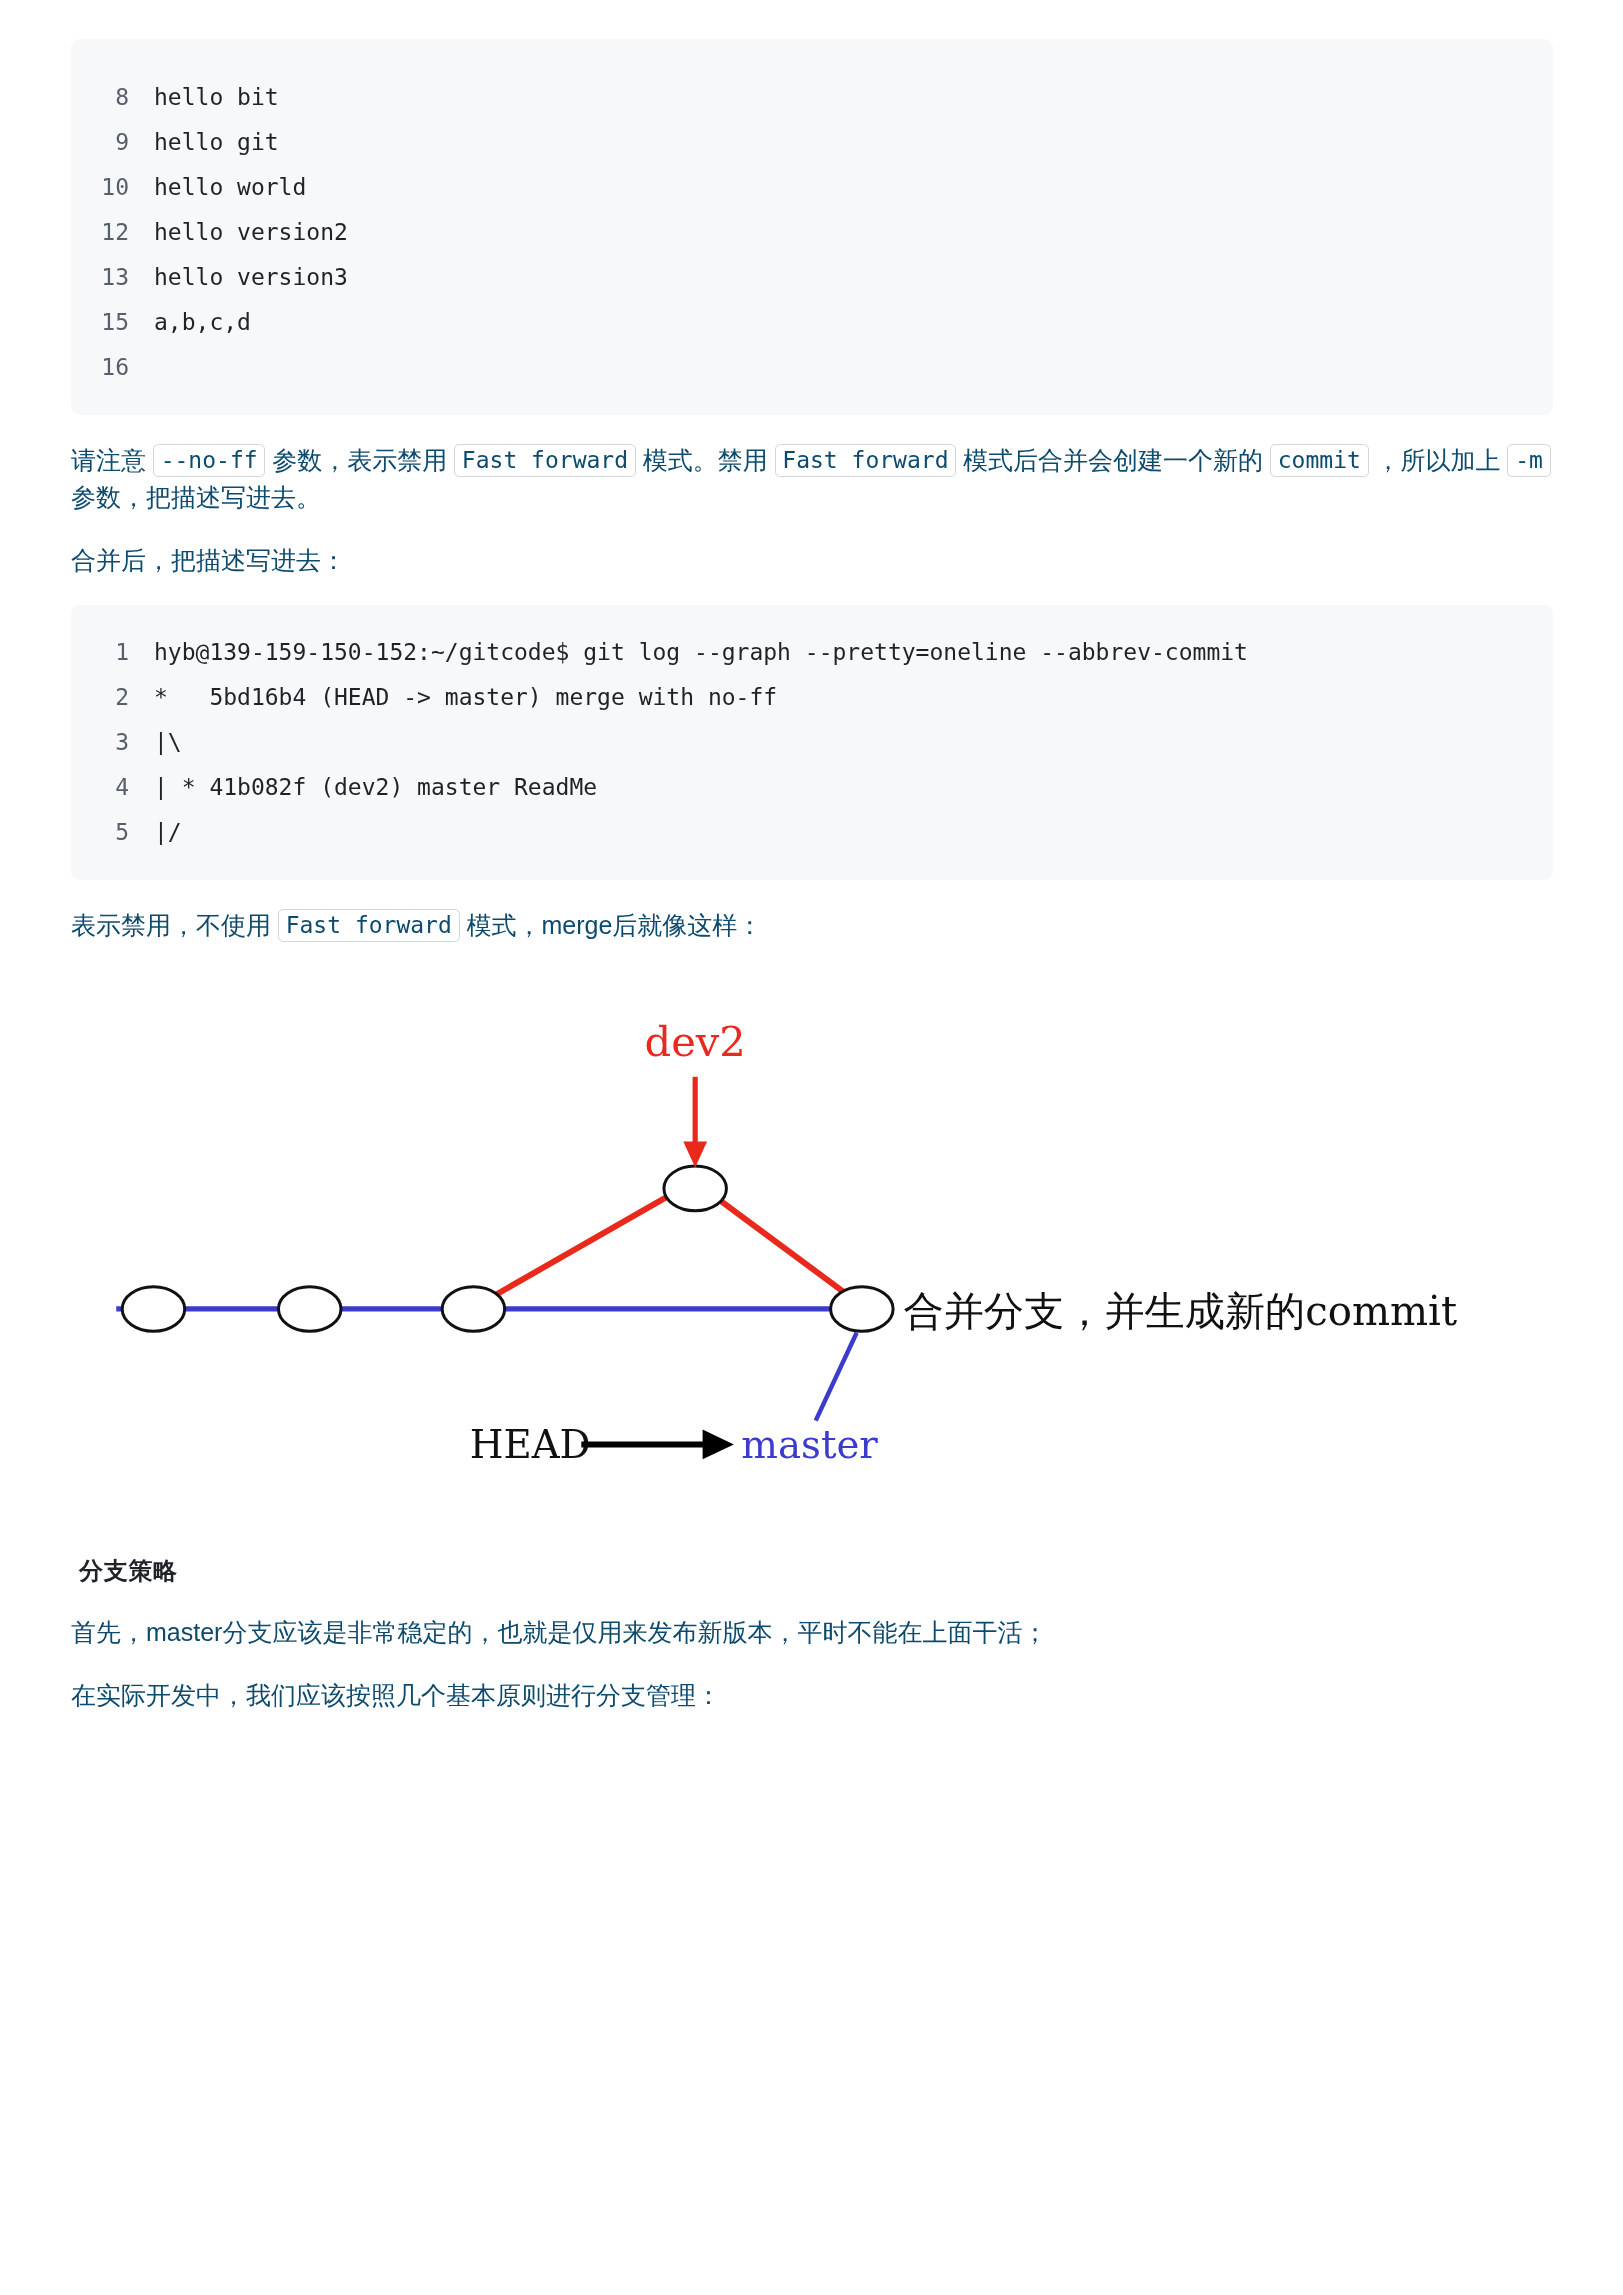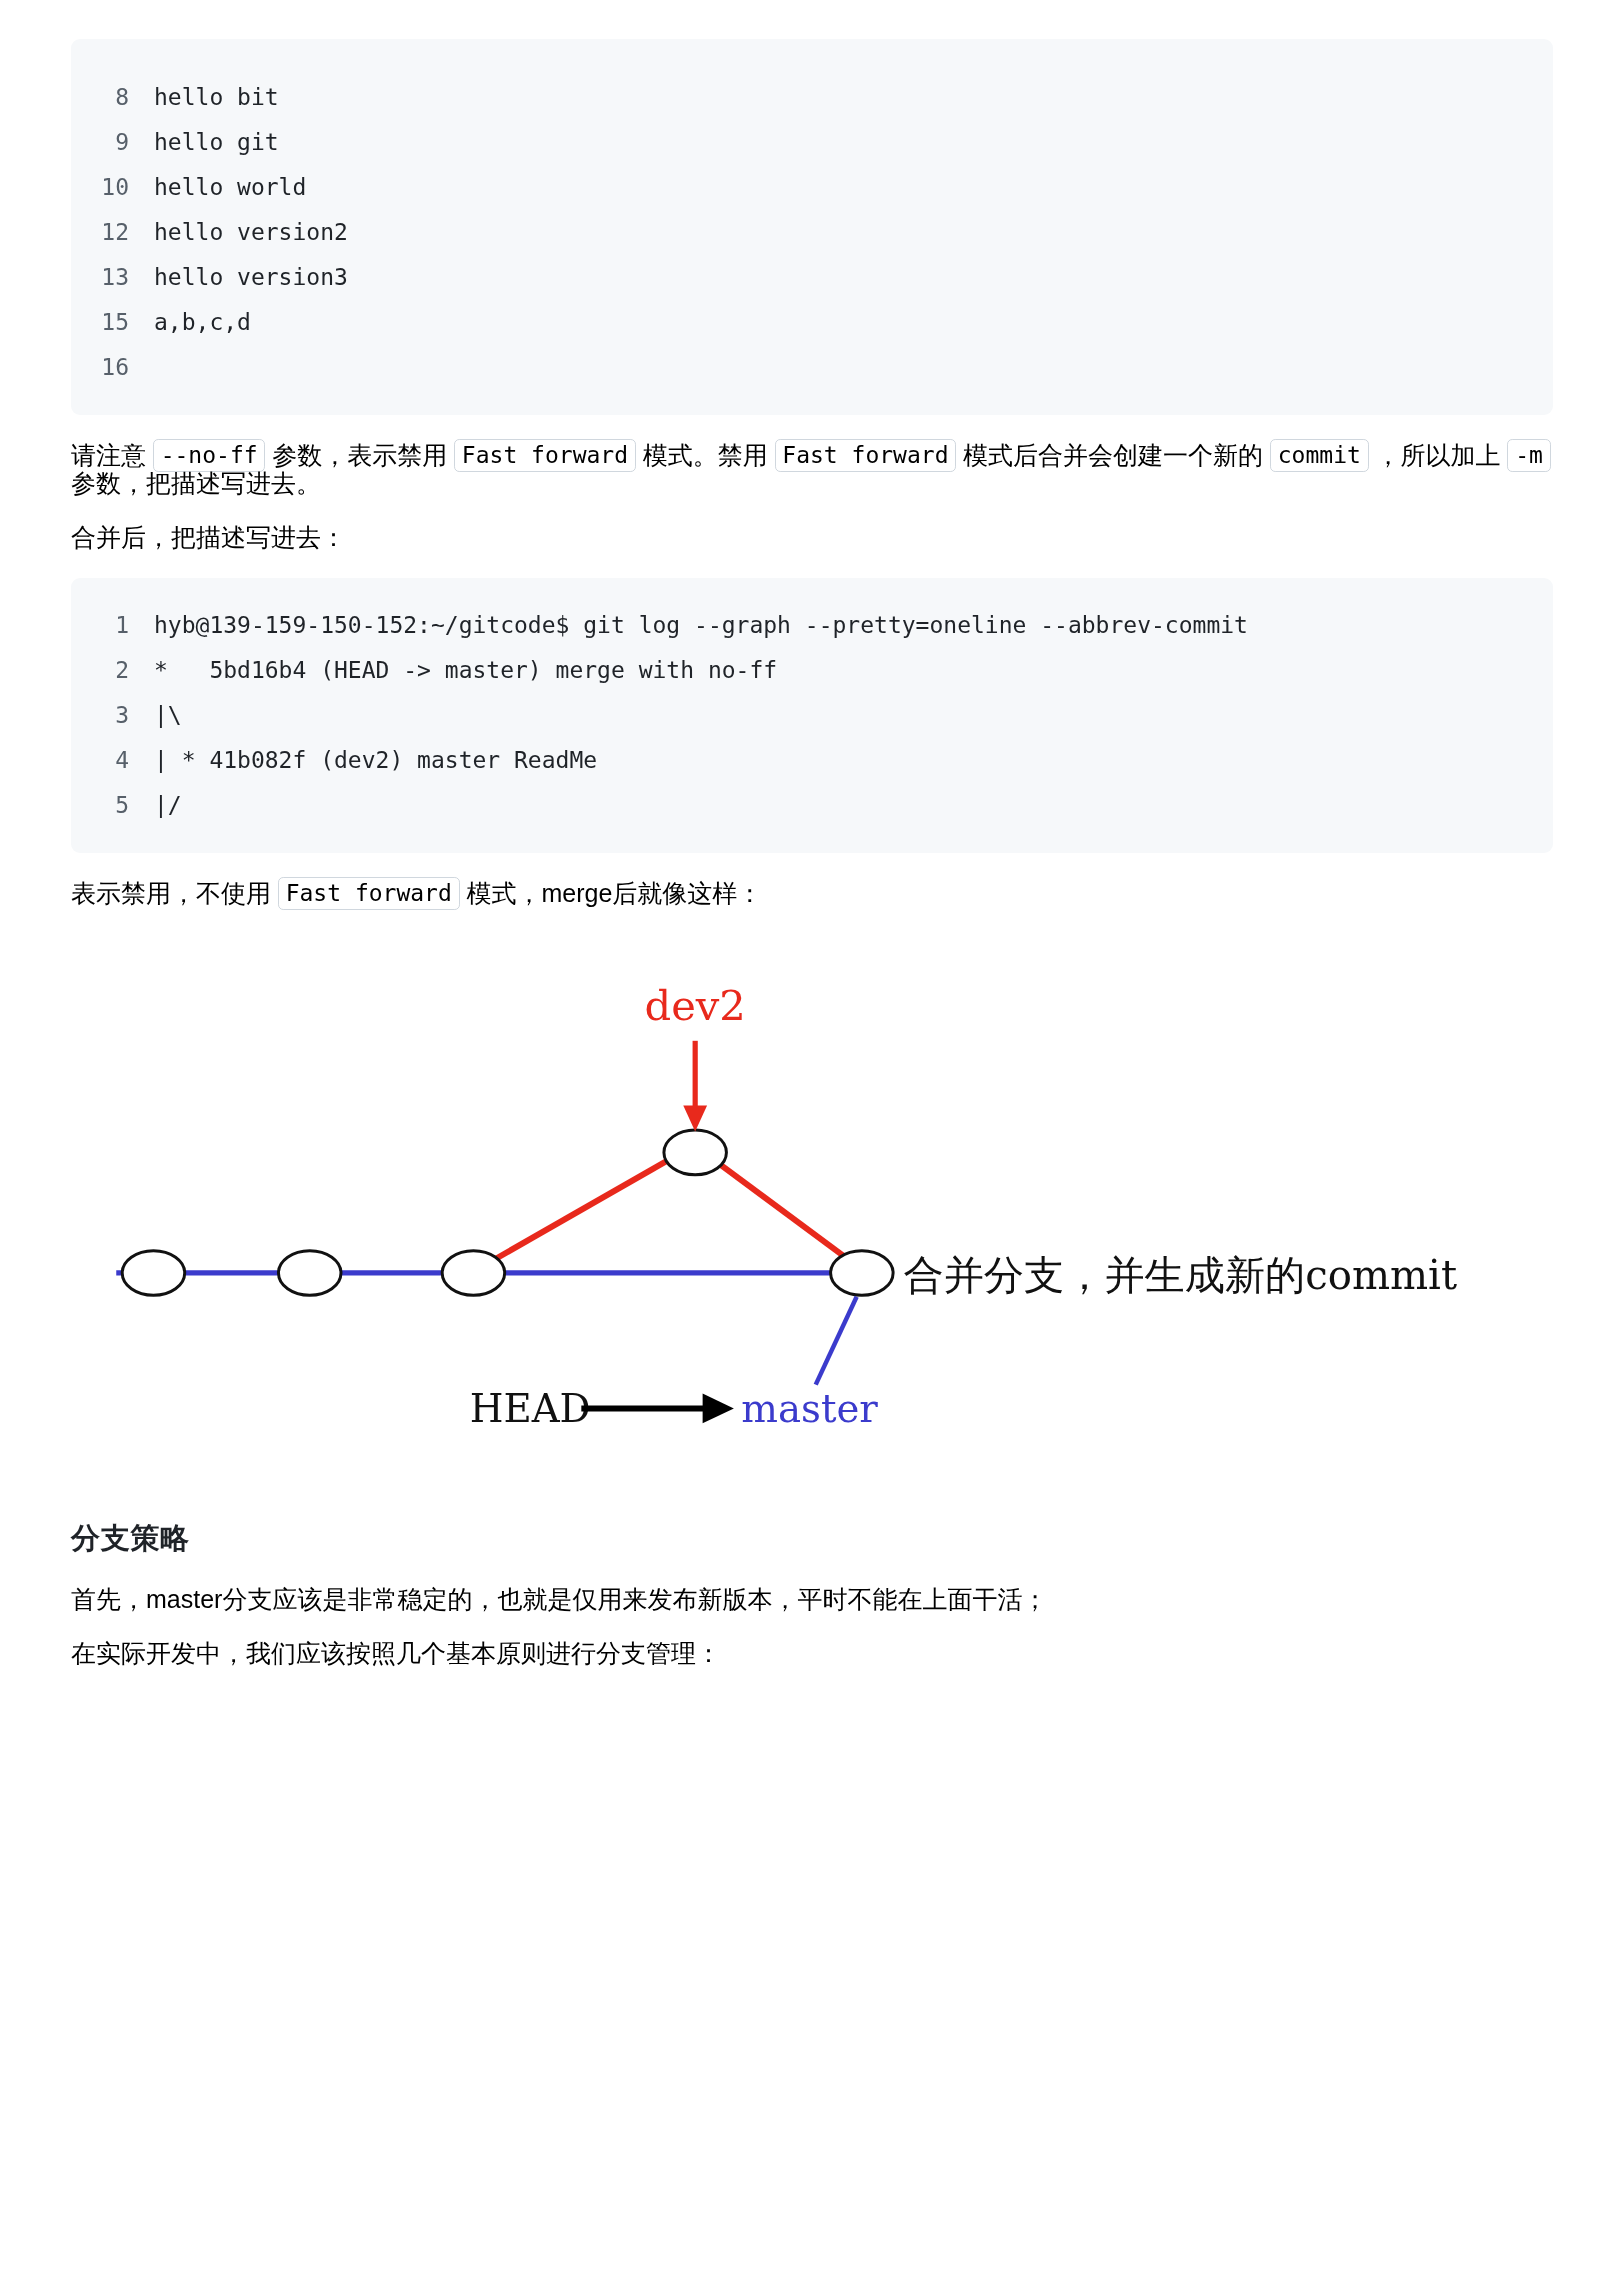--- a/index.html
+++ b/index.html
@@ -49,38 +49,38 @@
     color: #57606a;
     user-select: none;
   }
   .ctext {
     flex: 1;
   }
 
   
   p.para {
     font-size: 25px;
-    line-height: 27px;
+    line-height: 36px;
     margin: 27px 0 27px 0;
-    color: #000000;
+    color: #0c4a6e;
   }
   code.inline {
     font-family: "DejaVu Sans Mono", monospace;
     font-size: 23px;
     background: #ffffff;
     border: 0.7px solid #d0d7de;
     border-radius: 5.2px;
     padding: 2.2px 6.7px;
     white-space: nowrap;
   }
 
   h2.section-title {
-    font-size: 29px;
+    font-size: 24px;
     font-weight: bold;
-    margin: 48px 0 27px 0;
+    margin: 48px 0 27px 8px;
     color: #1f2328;
     letter-spacing: 0.7px;
   }
 
   
   .figure {
     margin: 45px 0 60px 0;
     text-align: right;
   }
   .figure svg {

